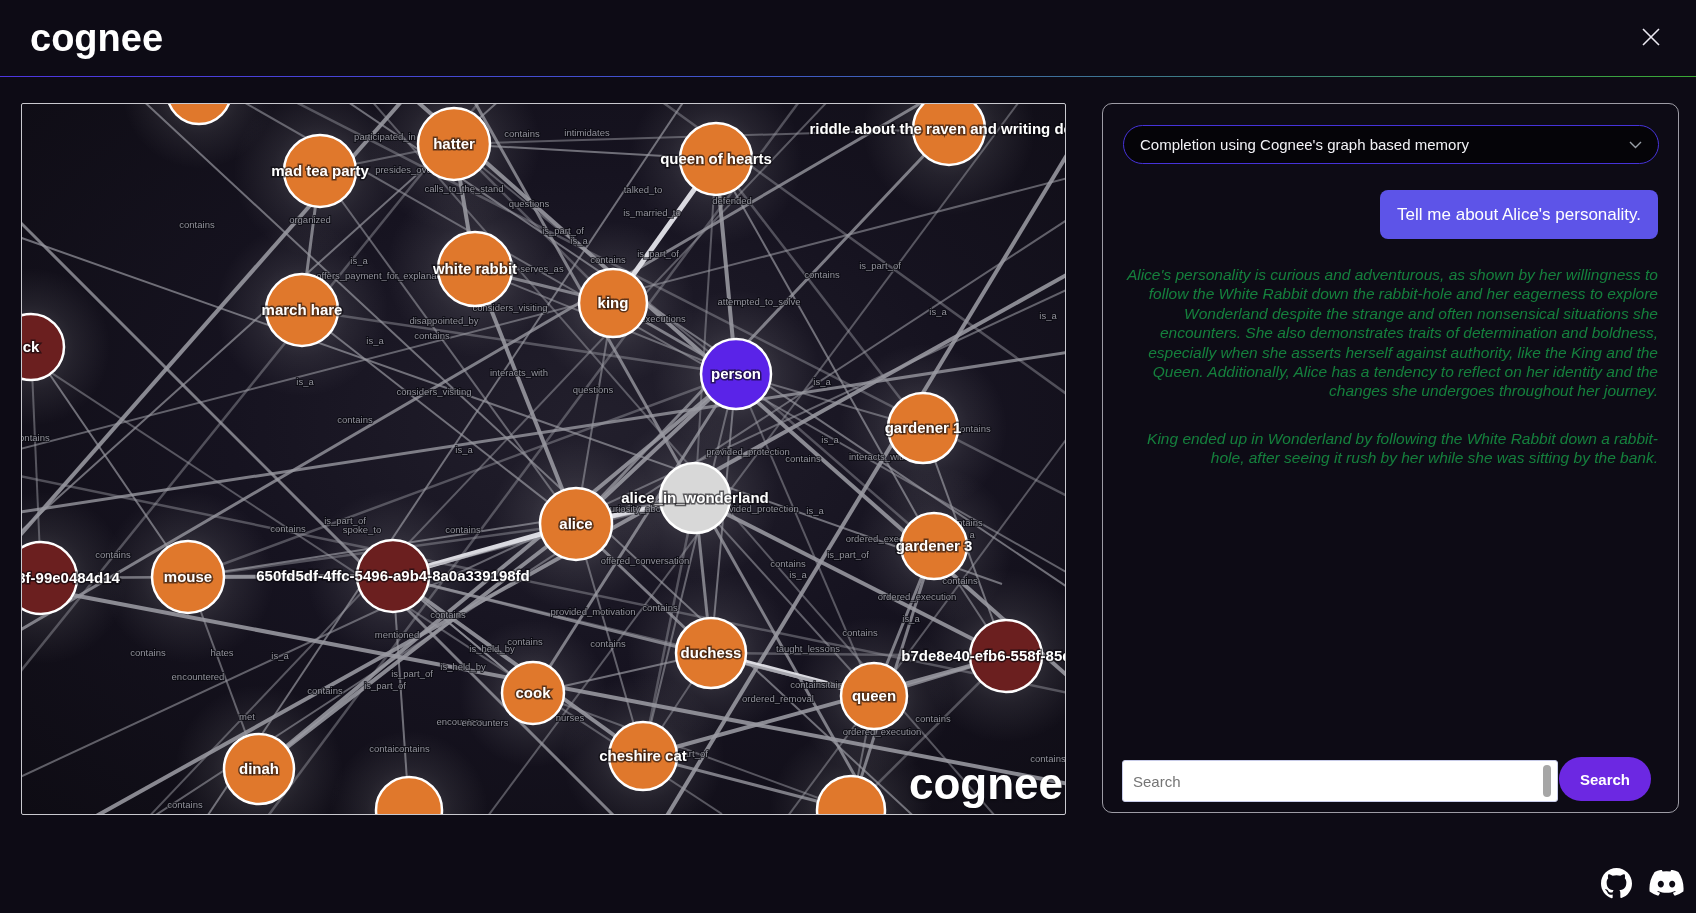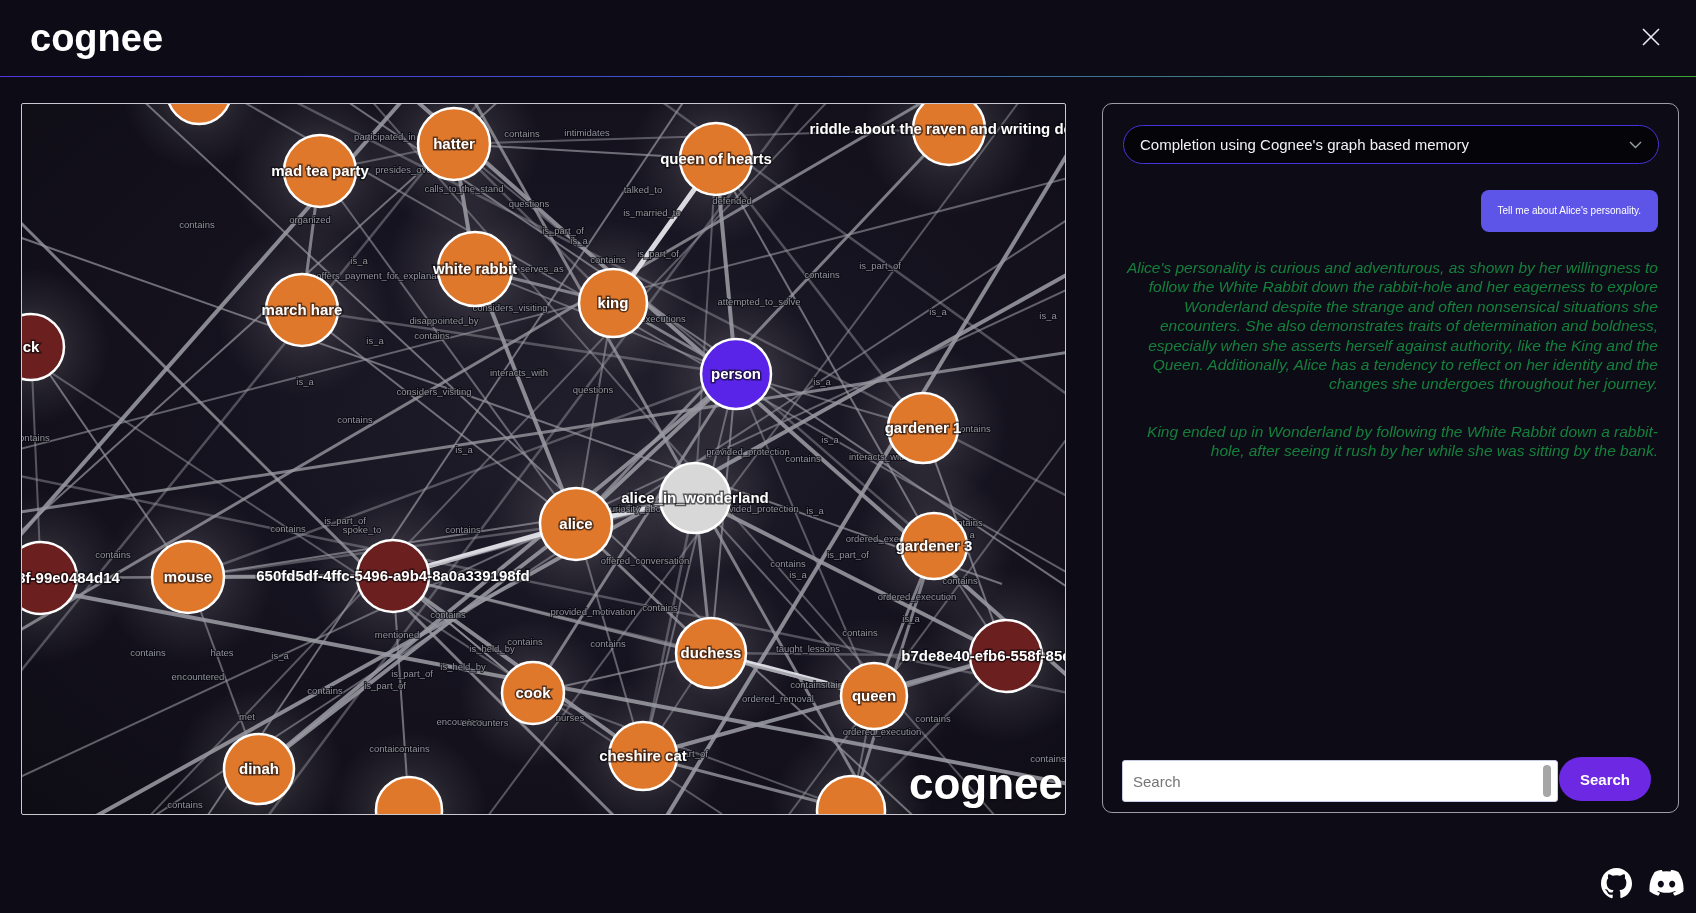--- a/index.html
+++ b/index.html
@@ -14,21 +14,21 @@
     background:radial-gradient(ellipse at 55% 45%, #221f2c 0%, #161320 45%, #0e0c14 100%);}
   .graph-panel svg{position:absolute;left:0;top:0;width:1043px;height:710px;}
   .graph-panel svg text{font-family:"Liberation Sans",sans-serif;}
   .watermark{position:absolute;right:2px;bottom:8px;color:#fff;font-size:44px;font-weight:700;letter-spacing:0px;line-height:1;text-shadow:0 1px 3px rgba(0,0,0,.5);}
   .chat-panel{position:absolute;left:1102px;top:103px;width:577px;height:710px;border:1px solid rgba(235,235,243,.65);border-radius:10px;box-sizing:border-box;}
   
   .select{position:absolute;left:20px;top:21px;width:536px;height:39px;border:1.5px solid #4633d9;border-radius:20px;background:#050408;display:flex;align-items:center;justify-content:space-between;box-sizing:border-box;padding:8px 16px;cursor:pointer;}
   .select span{color:#f2f2f6;font-size:15px;}
   
   .messages{position:absolute;left:18px;right:20px;top:84px;bottom:100px;display:flex;flex-direction:column;overflow:hidden;}
-  .user-msg{align-self:flex-end;background:#5d54e8;color:#fff;border:none;border-radius:8px;padding:16px 17px;font-size:10px;font-family:"Liberation Sans",sans-serif;line-height:1;cursor:pointer;margin:2px 0 0 0;}
+  .user-msg{align-self:flex-end;background:#5d54e8;color:#fff;border:none;border-radius:8px;padding:16px 17px;font-size:17px;font-family:"Liberation Sans",sans-serif;line-height:1;cursor:pointer;margin:2px 0 0 0;}
   .ai-msg{margin:26px 0 2px 0;color:#15803d;font-size:15.5px;line-height:1.25;text-align:right;font-style:italic;}
   
   .search-row{position:absolute;left:19px;right:27px;bottom:9px;height:46px;}
   .search-box{position:absolute;left:0;top:3px;width:436px;height:42px;background:#fff;border:1px solid #c7cbe8;border-radius:3px;box-sizing:border-box;}
   .search-box input{position:absolute;left:0;top:0;width:100%;height:100%;border:none;outline:none;background:transparent;padding:0 20px 0 10px;font-size:15px;color:#222;font-family:"Liberation Sans",sans-serif;box-sizing:border-box;}
   .search-box input::placeholder{color:#757575;}
   .thumb{position:absolute;right:6px;top:4px;bottom:4px;width:8px;background:#a6a6a6;border-radius:4px;}
   .search-btn{position:absolute;right:0;top:0;width:92px;height:44px;background:#6c28e2;color:#fff;border:none;border-radius:22px;font-size:15px;font-weight:700;font-family:"Liberation Sans",sans-serif;cursor:pointer;}
   
   .footer-icons{position:absolute;right:12px;bottom:14px;display:flex;align-items:center;gap:17px;}

